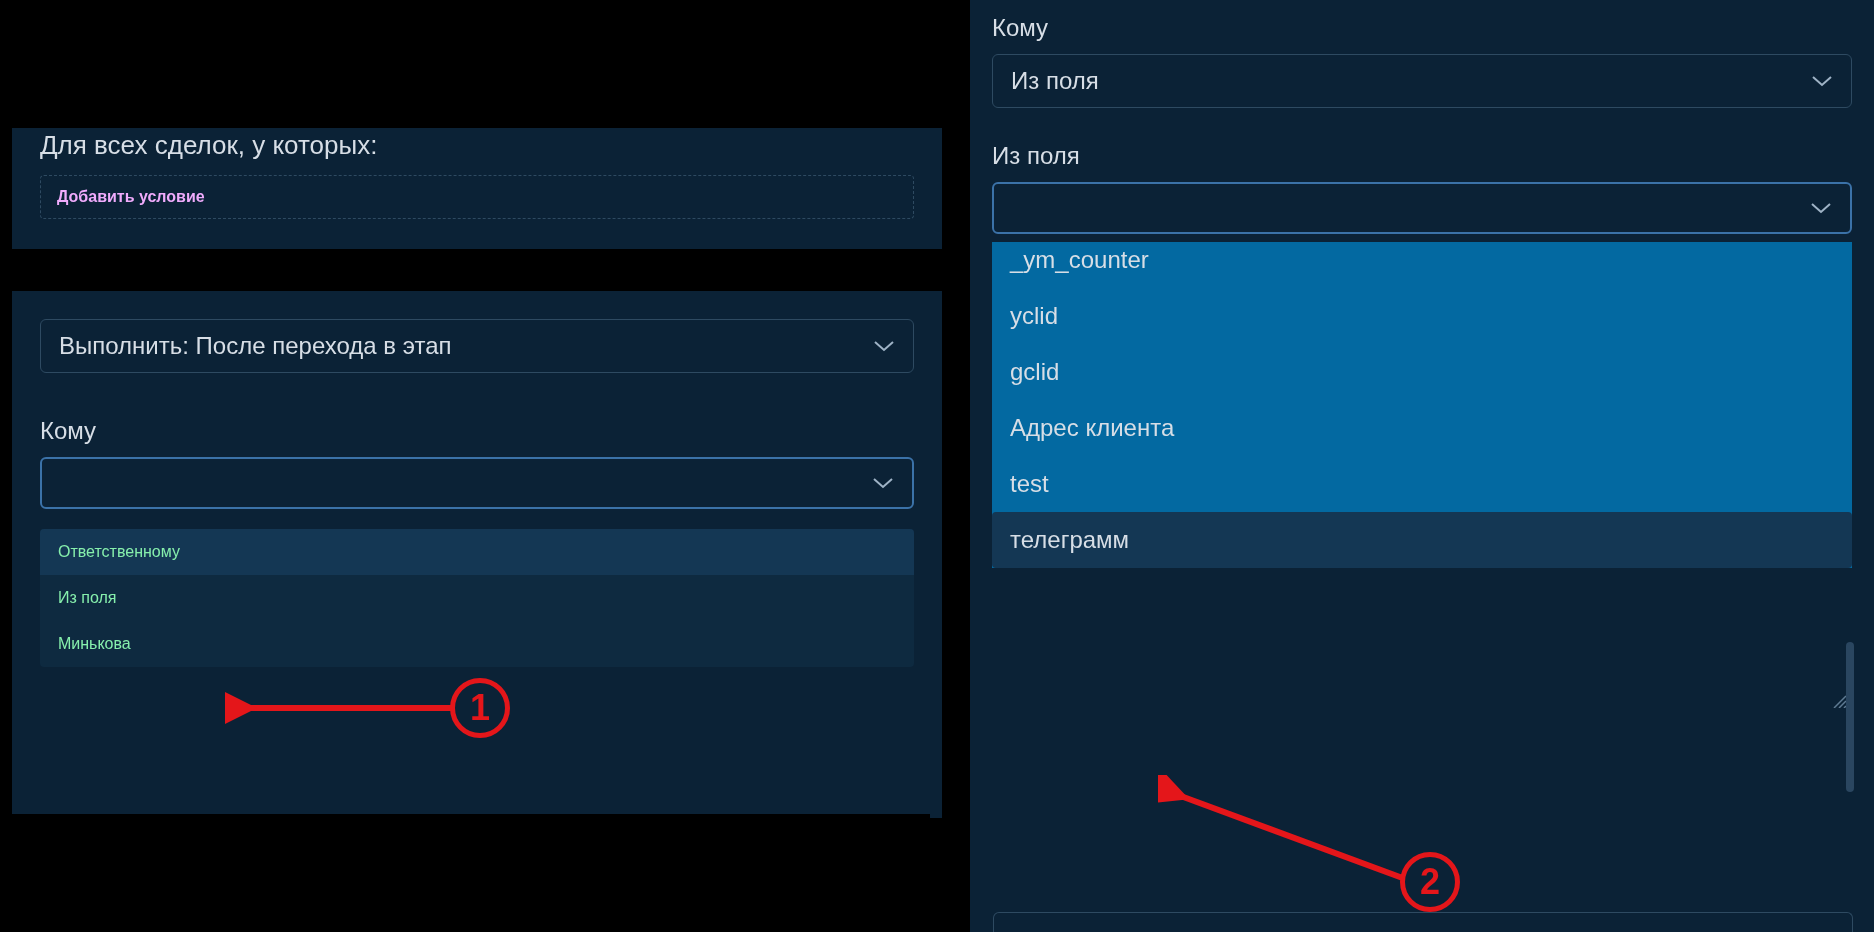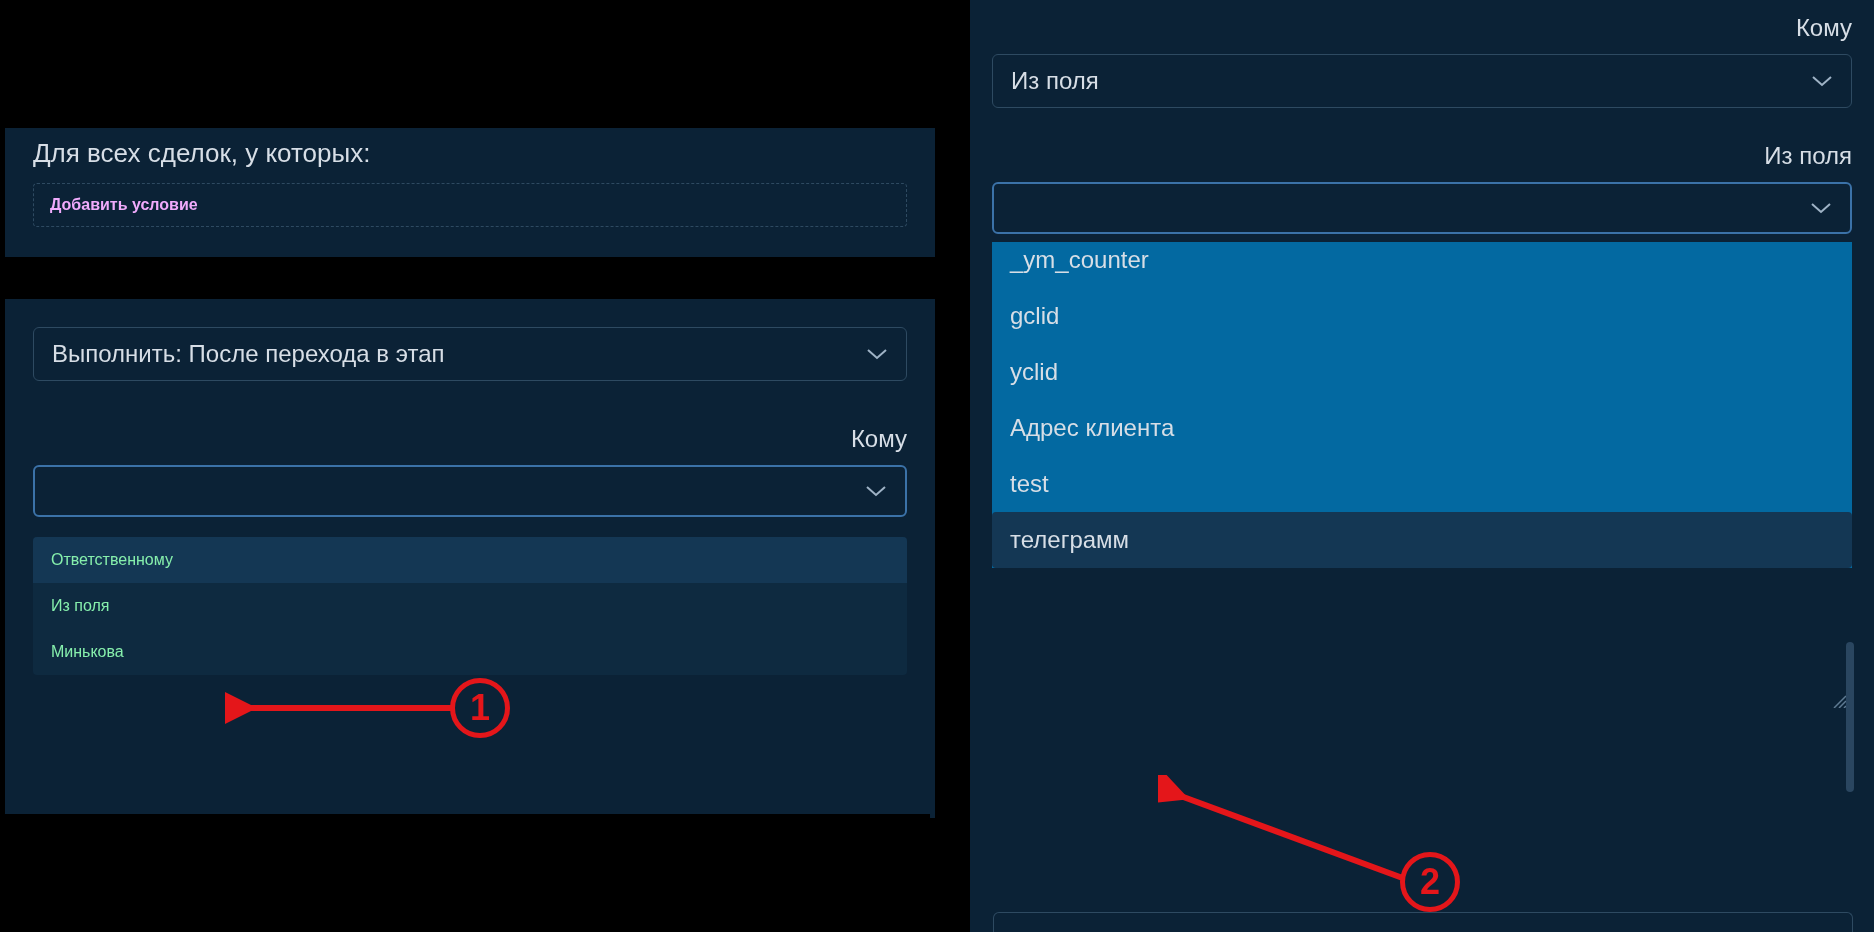--- a/index.html
+++ b/index.html
@@ -1,23 +1,23 @@
 <!DOCTYPE html>
 <html><head>
 <meta charset="utf-8">
 <style>
   * { box-sizing: border-box; margin: 0; padding: 0; }
   html, body { width: 1874px; height: 932px; background: #000; font-family: -apple-system, "Segoe UI", Arial, sans-serif; overflow: hidden; }
   .stage { position: relative; width: 1874px; height: 932px; }
   .panel { position: absolute; background: #0b2236; color: #cfd8e0; }
-  .panel-left  { left: 5px;   top: 128px; width: 930px; height: 690px; padding: 10px 28px 0 28px; }
+  .panel-left  { left: 12px;   top: 128px; width: 930px; height: 690px; padding: 2px 28px 0 28px; }
   .panel-right { left: 970px; top: 0;   width: 904px; height: 932px; padding: 8px 22px 0 22px; }
 
   .label-lg { font-size: 26px; color: #d7dee6; margin-bottom: 14px; }
-  .label-md { font-size: 24px; color: #d7dee6; margin-bottom: 12px; text-align: right; }
+  .label-md { font-size: 24px; color: #d7dee6; margin-bottom: 12px; }
 
   .dashed-input {
     border: 1.5px dashed #2e4a61; border-radius: 4px;
     color: #f0abfc; font-size: 16px;
     padding: 12px 16px; margin-bottom: 30px; cursor: text; font-weight: bold;
   }
 
   .dark-gap { background: #000; height: 42px; margin: 0 -28px 28px -28px; }
 
   .select-box {
@@ -145,22 +145,22 @@
     <div class="select-box active">
       <span class="chev">
         <svg width="22" height="14" viewBox="0 0 22 14">
             <path d="M2 3 L11 11 L20 3" stroke="#9fb3c6" stroke-width="2" fill="none"></path>
           </svg>
       </span>
     </div>
 
     <div class="field-list">
       <div class="field-item cutoff">_ym_counter</div>
+      <div class="field-item">yclid</div>
       <div class="field-item">gclid</div>
-      <div class="field-item">yclid</div>
       <div class="field-item">Адрес клиента</div>
       <div class="field-item">test</div>
       <div class="field-item hovered">телеграмм</div>
 
       <div class="scroll-track" style="top:30px; height:520px;">
         <div class="scroll-thumb" style="top:370px;"></div>
       </div>
     </div>
 
     <div style="position:relative; height:120px; margin-top:26px; border-radius:4px;">

